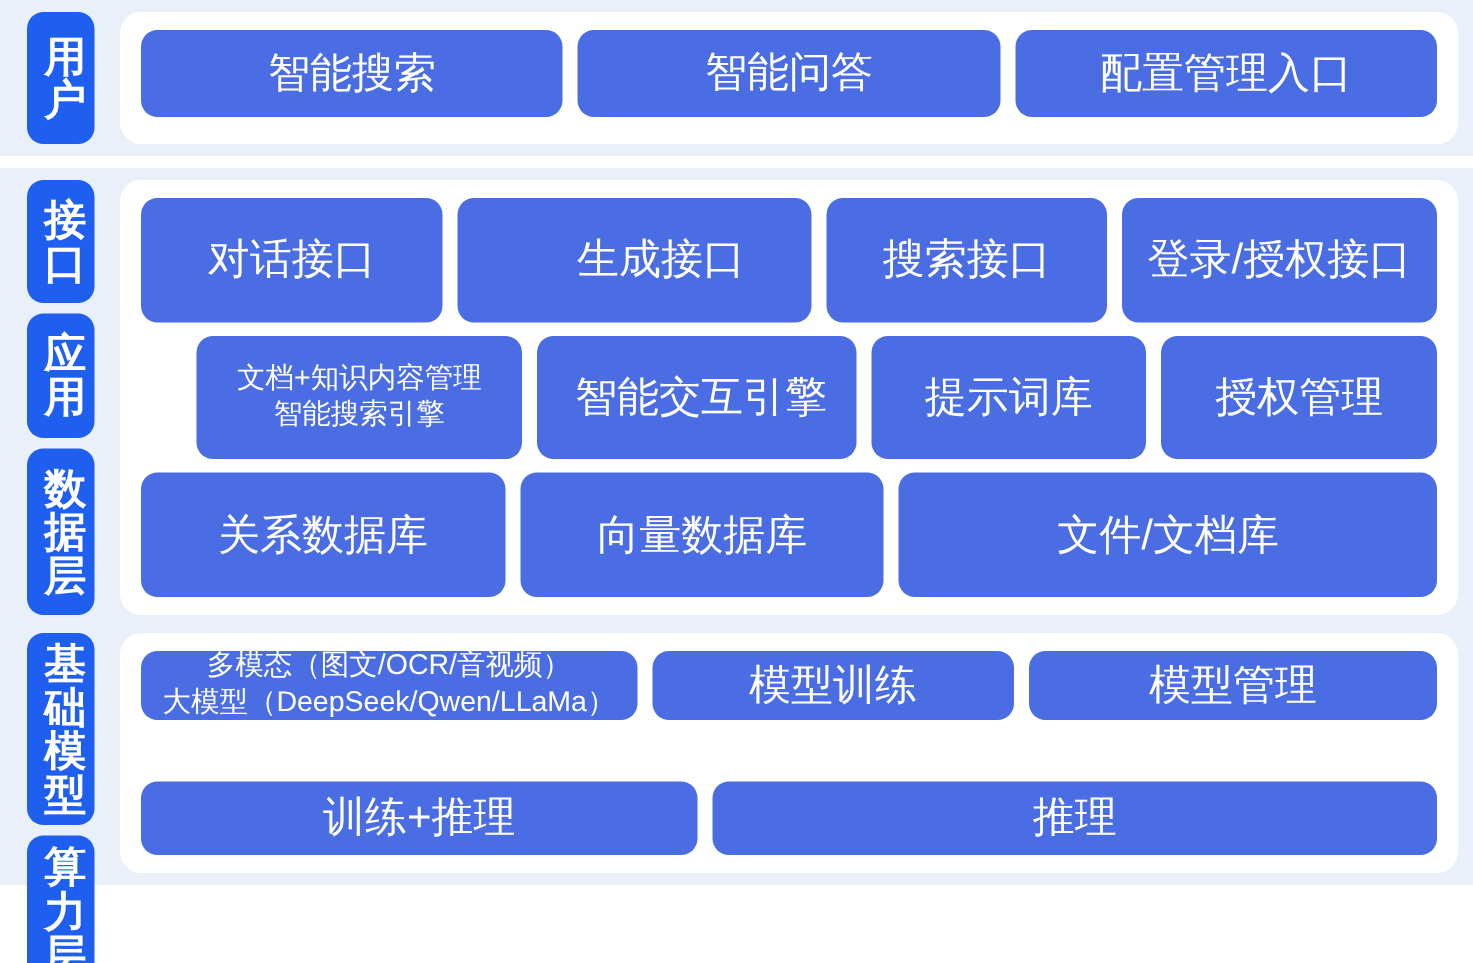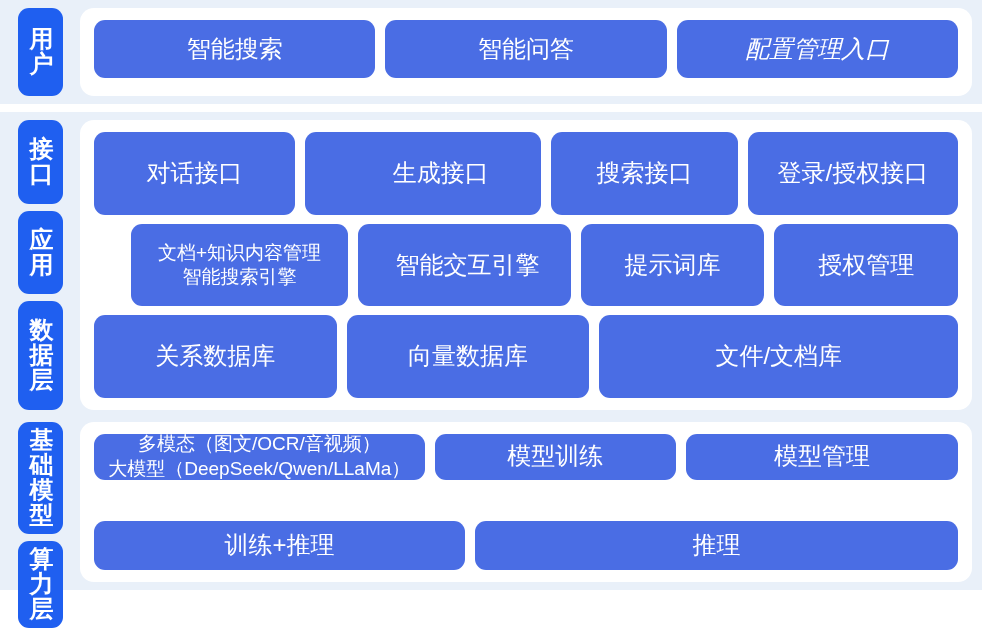--- a/index.html
+++ b/index.html
@@ -44,21 +44,21 @@
     box-sizing: border-box;
     display: flex;
     flex-direction: column;
     gap: 7px;
   }
   .rail-chip {
     width: 45px;
     background: #1f5ff0;
     border-radius: 11px;
     color: #ffffff;
-    font-size: 24px;
+    font-size: 28px;
     font-weight: bold;
     line-height: 1.04;
     letter-spacing: 0.5px;
     display: flex;
     align-items: center;
     justify-content: center;
     text-align: center;
     writing-mode: horizontal-tb;
     word-break: break-all;
     padding: 6px 0;
@@ -92,21 +92,21 @@
 
   
   .box {
     background: #4a6de4;
     border-radius: 11px;
     color: #ffffff;
     display: flex;
     align-items: center;
     justify-content: center;
     text-align: center;
-    font-size: 24px;
+    font-size: 28px;
     line-height: 1.28;
     padding: 6px 10px;
     box-sizing: border-box;
     white-space: pre-line;
   }
   .box.two-line { font-size: 19px; letter-spacing: 0px; }
 
   
   .band-user .panel { gap: 0; }
   .band-user .box { height: 58px; }
@@ -126,21 +126,21 @@
   <div class="band band-user">
     <div class="rail">
       <div class="rail-chip">
         <span>用户</span>
       </div>
     </div>
     <div class="panel">
       <div class="panel-row">
         <div class="box" style="flex:1 1 0;">智能搜索</div>
         <div class="box" style="flex:1 1 0;font-family:Liberation Serif, serif;">智能问答</div>
-        <div class="box" style="flex:1 1 0;font-style:italic;">配置管理入口</div>
+        <div class="box" style="flex:1 1 0;">配置管理入口</div>
       </div>
     </div>
   </div>
 
   <div class="band band-middle">
     <div class="rail">
       <div class="rail-chip">
         <span>接口</span>
       </div>
       <div class="rail-chip">

